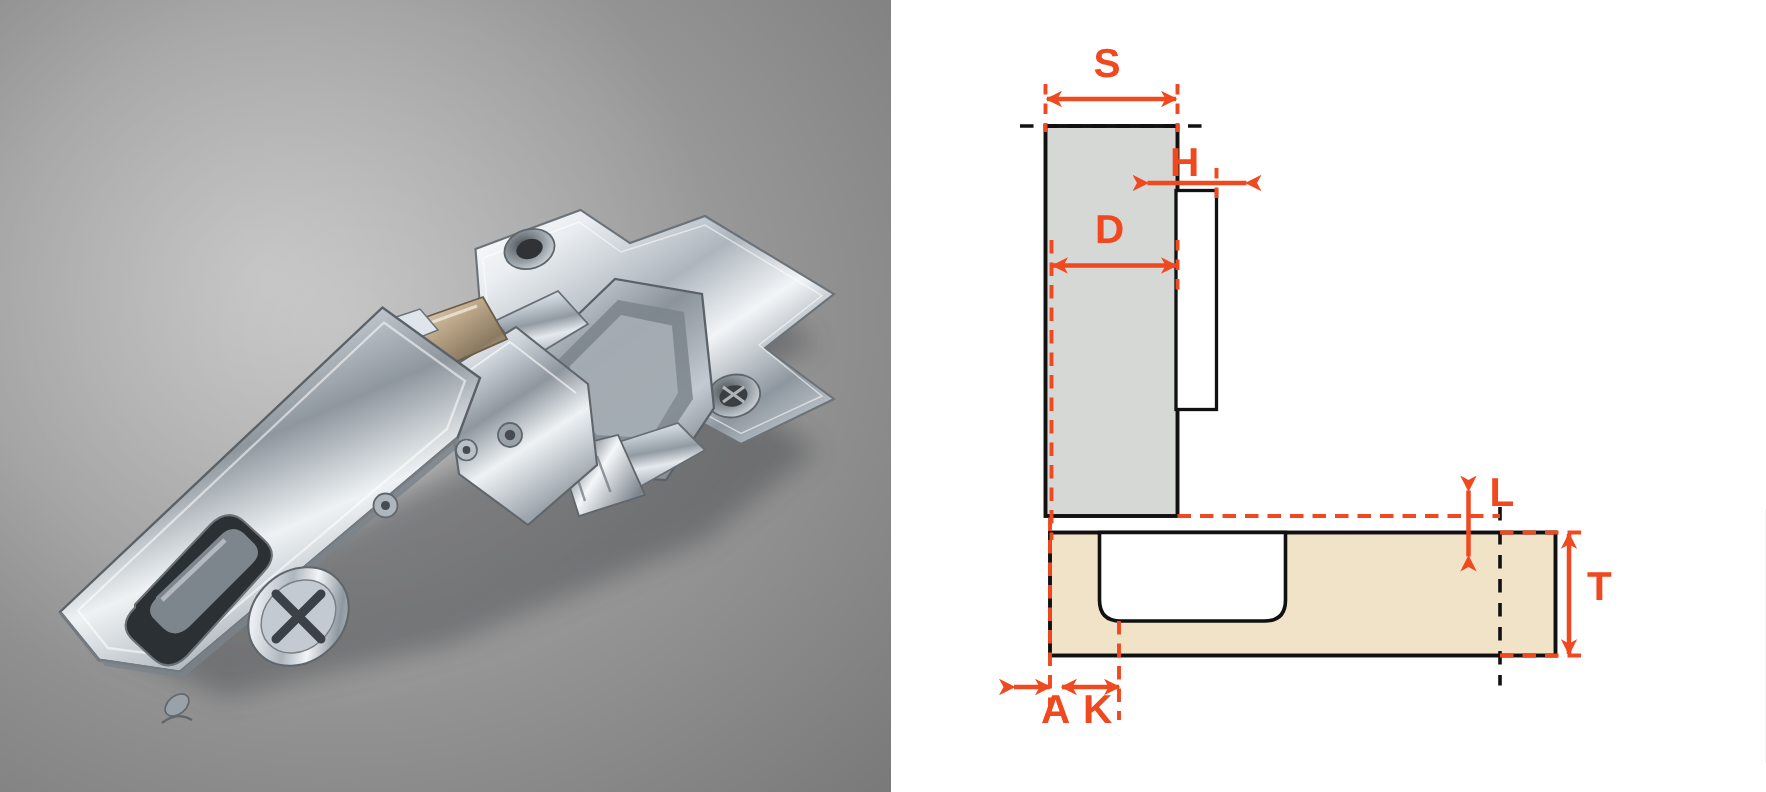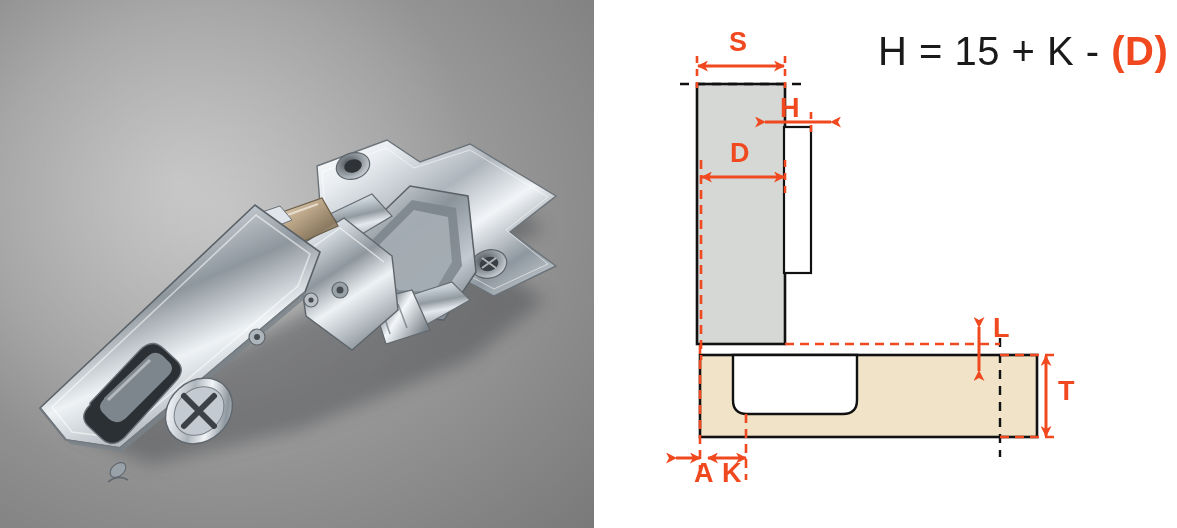--- a/index.html
+++ b/index.html
@@ -214,23 +214,20 @@
 
       <line x1="385" y1="327" x2="385" y2="371" stroke="#f0481f" stroke-width="3" marker-start="url(#arrR)" marker-end="url(#arrL)"></line>
 
       <line x1="452" y1="356" x2="452" y2="436" stroke="#f0481f" stroke-width="3" marker-start="url(#arrL)" marker-end="url(#arrR)"></line>
 
       <line x1="82" y1="458" x2="106" y2="458" stroke="#f0481f" stroke-width="3" marker-start="url(#arrR)" marker-end="url(#arrR)"></line>
 
       <line x1="114" y1="458" x2="152" y2="458" stroke="#f0481f" stroke-width="3" marker-start="url(#arrL)" marker-end="url(#arrR)"></line>
     </svg>
 
-    <div class="formula">
-      <span>H = 15 + K - </span><span class="accent">(D)</span>
-    </div>
 
     <div class="dim-label lbl-S">S</div>
     <div class="dim-label lbl-H">H</div>
     <div class="dim-label lbl-D">D</div>
     <div class="dim-label lbl-L">L</div>
     <div class="dim-label lbl-T">T</div>
     <div class="dim-label lbl-A">A</div>
     <div class="dim-label lbl-K">K</div>
 
   </div>

